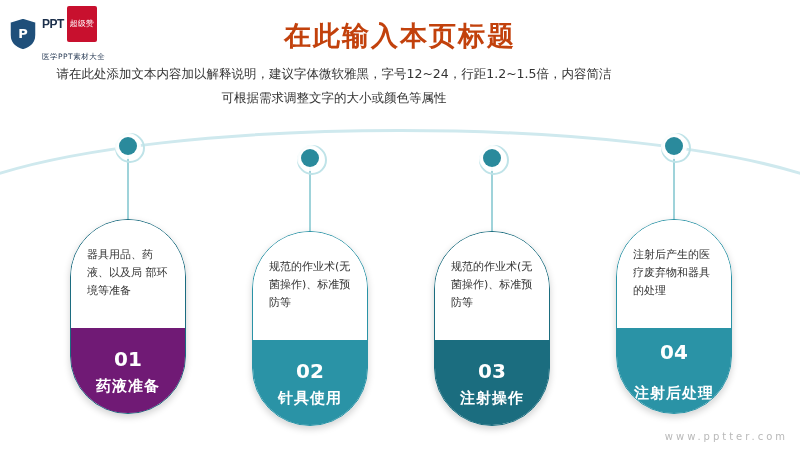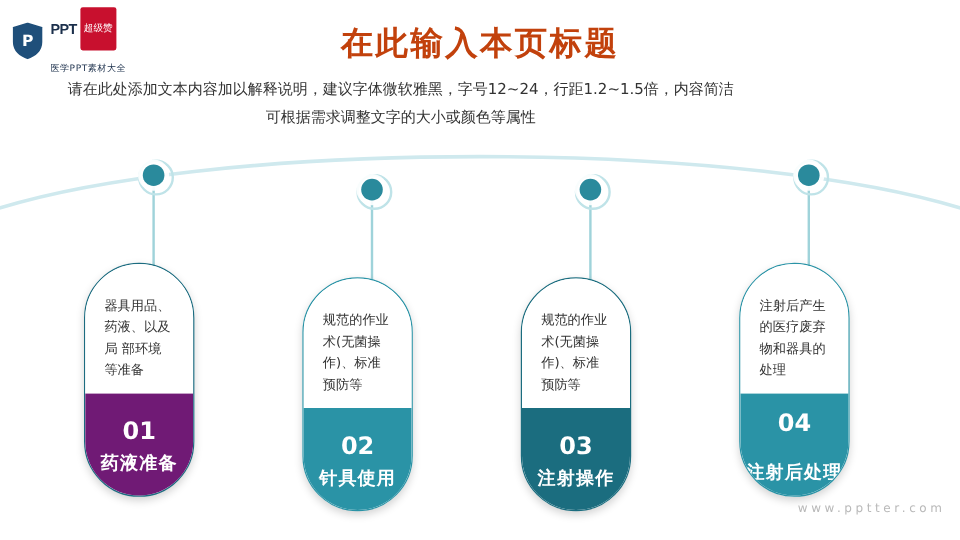--- a/index.html
+++ b/index.html
@@ -59,42 +59,42 @@
     position:absolute;width:18px;height:18px;border-radius:50%;
     background:#2a8a9c;box-shadow:0 0 0 4px rgba(255,255,255,0.9);
   }
   .node-outline{
     position:absolute;width:26px;height:26px;border-radius:50%;
     border:2px solid #bfe3e8;
   }
 
   
   .capsule{
-    position:absolute;width:92px;height:195px;border-radius:58px;
+    position:absolute;width:116px;height:195px;border-radius:58px;
     overflow:hidden;
     box-shadow:0 3px 7px rgba(0,0,0,0.18);
   }
   .cap-top{
     height:108px;background:#ffffff;
     box-sizing:border-box;
     padding:26px 16px 0 16px;
     font-size:11px;color:#333;line-height:1.65;
     font-family:"DejaVu Sans",sans-serif;
   }
   .cap-bot{
     height:87px;
     box-sizing:border-box;
     display:flex;flex-direction:column;align-items:center;justify-content:center;
     color:#fff;gap:6px;
   }
   .cap-num{font-size:20px;font-weight:bold;font-family:"DejaVu Sans",sans-serif;}
   .cap-label{font-size:15px;font-weight:bold;letter-spacing:1px;font-family:"DejaVu Sans",sans-serif;}
 
   .watermark{
-    position:absolute;right:12px;bottom:20px;
+    position:absolute;right:12px;bottom:8px;
     font-size:10px;color:#b9b9b9;letter-spacing:3px;
     font-family:"DejaVu Sans",sans-serif;
     margin-top:20px;
   }
 </style>
 </head>
 <body>
 
 <div class="logo">
   <div class="logo-shield">

